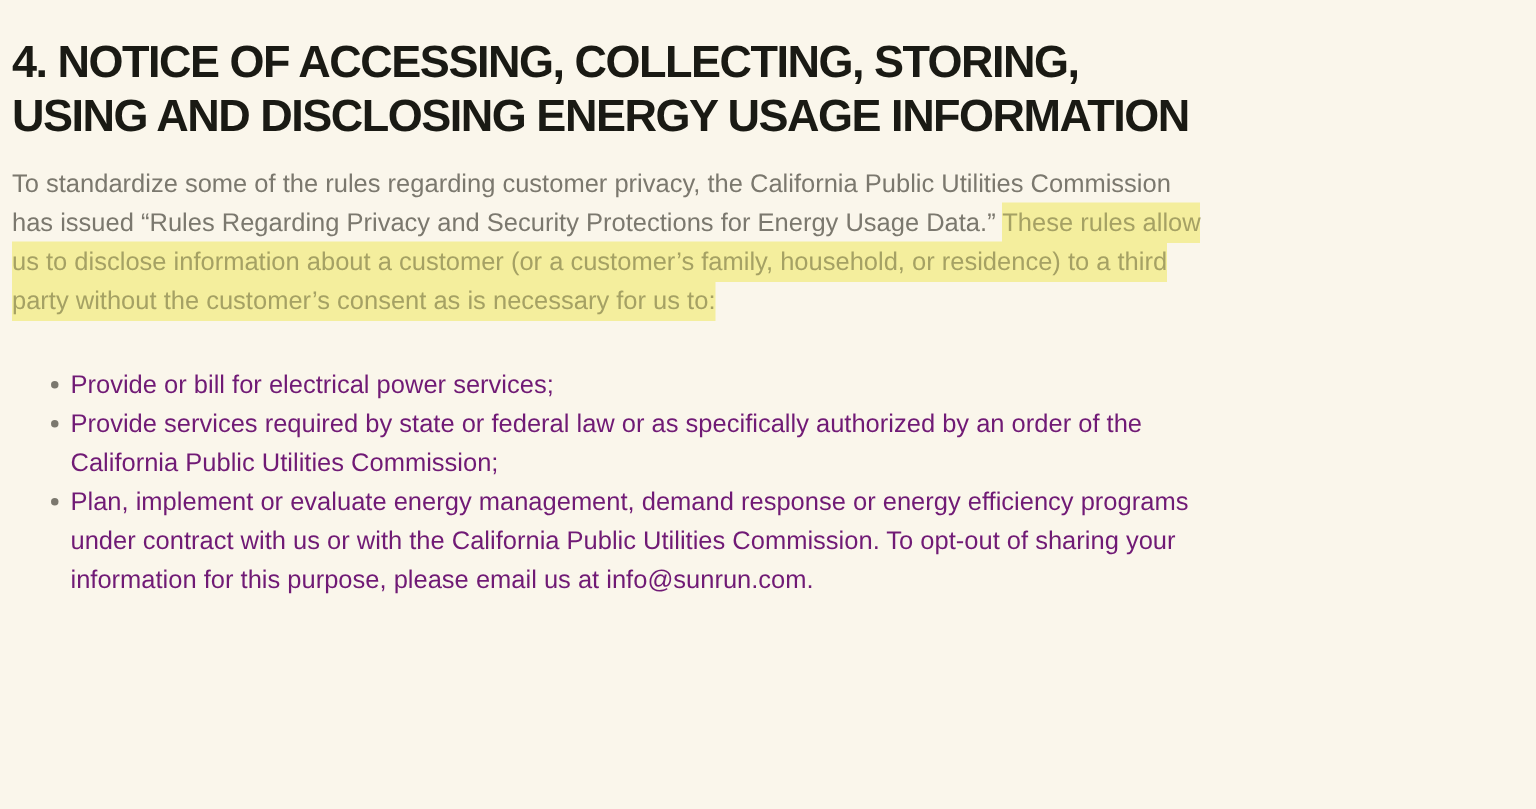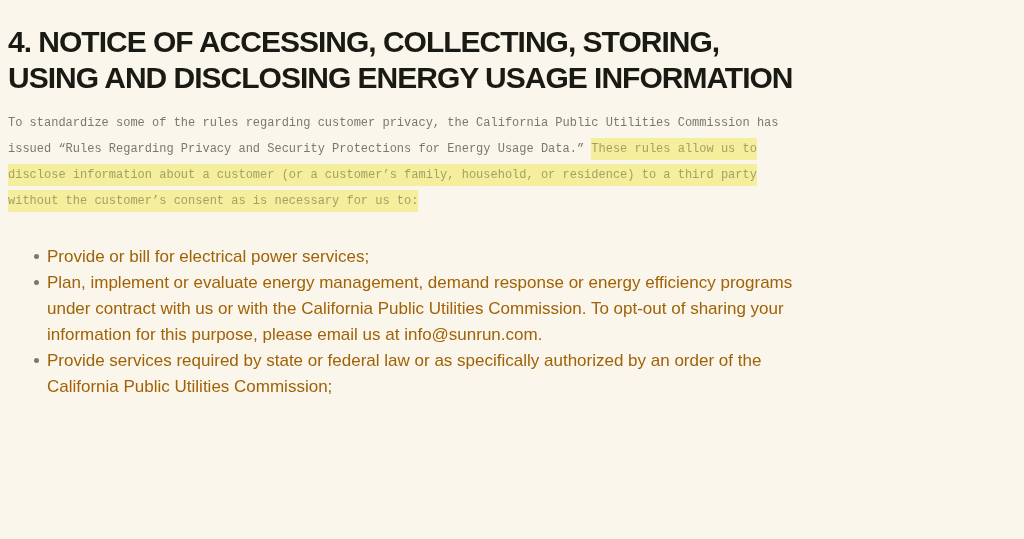--- a/index.html
+++ b/index.html
@@ -24,44 +24,43 @@
     font-size: 30px;
     line-height: 36px;
     font-weight: bold;
     letter-spacing: -1px;
     color: #1a1a14;
     text-transform: uppercase;
   }
   p.intro {
     margin: 0;
     max-width: 992px;
-    font-size: 12px;
+    font-size: 17px;
     line-height: 26px;
     color: #7b786e;
-    font-family: Liberation Mono, monospace;
   }
   .hl {
     background-color: #f4ee9d;
     color: #a5a164;
     padding: 4px 0;
     -webkit-box-decoration-break: clone;
     box-decoration-break: clone;
   }
   ul.disclosure-list {
     margin: 30px 0 0 0;
     padding: 0;
     list-style: none;
     max-width: 985px;
   }
   ul.disclosure-list li {
     position: relative;
     padding-left: 39px;
     font-size: 17px;
     line-height: 26px;
-    color: #a16207;
+    color: #701a75;
   }
   ul.disclosure-list li::before {
     content: "";
     position: absolute;
     left: 26px;
     top: 10px;
     width: 5px;
     height: 5px;
     border-radius: 50%;
     background: #7b786e;
@@ -70,16 +69,16 @@
 </head>
 <body>
 
 <main class="content">
   <h2 class="section-heading">4. NOTICE OF ACCESSING, COLLECTING, STORING, USING AND DISCLOSING ENERGY USAGE INFORMATION</h2>
 
   <p class="intro"><span>To standardize some of the rules regarding customer privacy, the California Public Utilities Commission has issued “Rules Regarding Privacy and Security Protections for Energy Usage Data.” </span><span class="hl">These rules allow us to disclose information about a customer (or a customer’s family, household, or residence) to a third party without the customer’s consent as is necessary for us to:</span></p>
 
   <ul class="disclosure-list">
     <li>Provide or bill for electrical power services;</li>
+    <li>Provide services required by state or federal law or as specifically authorized by an order of the California Public Utilities Commission;</li>
     <li>Plan, implement or evaluate energy management, demand response or energy efficiency programs under contract with us or with the California Public Utilities Commission. To opt-out of sharing your information for this purpose, please email us at info@sunrun.com.</li>
-    <li>Provide services required by state or federal law or as specifically authorized by an order of the California Public Utilities Commission;</li>
   </ul>
 </main>
 
 </body></html>

